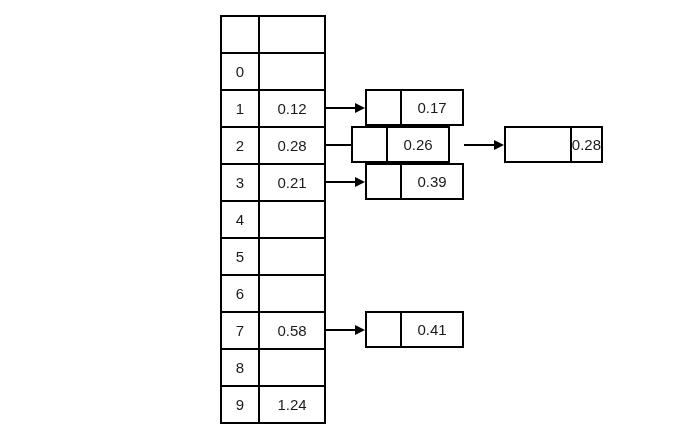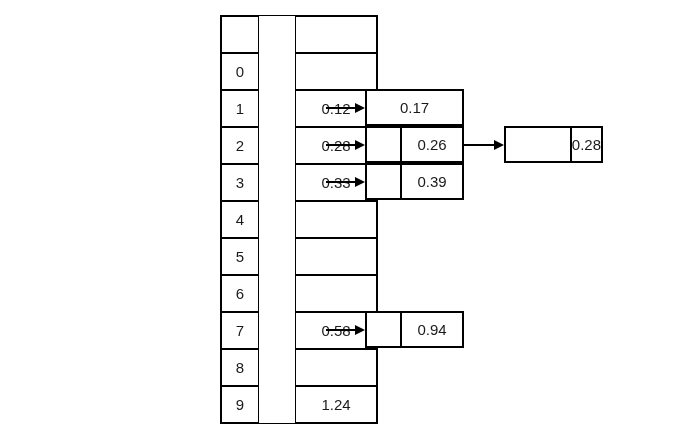--- a/index.html
+++ b/index.html
@@ -32,21 +32,21 @@
     border: 1px solid #000;
     height: 37px;
     display: flex;
     align-items: center;
     justify-content: center;
     font-size: 15px;
     color: #1a1a1a;
     background: #fff;
   }
   .ht-cell.idx { width: 38px; }
-  .ht-cell.val { width: 82px; margin-left: 36px; }
+  .ht-cell.val { width: 66px; }
   
   .node {
     position: absolute;
     box-sizing: border-box;
     width: 99px;
     height: 37px;
     border: 2px solid #000;
     display: flex;
     background: #fff;
   }
@@ -94,21 +94,21 @@
       <div class="ht-row">
         <div class="ht-cell idx">1</div>
         <div class="ht-cell val">0.12</div>
       </div>
       <div class="ht-row">
         <div class="ht-cell idx">2</div>
         <div class="ht-cell val">0.28</div>
       </div>
       <div class="ht-row">
         <div class="ht-cell idx">3</div>
-        <div class="ht-cell val">0.33</div>
+        <div class="ht-cell val">0.21</div>
       </div>
       <div class="ht-row">
         <div class="ht-cell idx">4</div>
         <div class="ht-cell val"></div>
       </div>
       <div class="ht-row">
         <div class="ht-cell idx">5</div>
         <div class="ht-cell val"></div>
       </div>
       <div class="ht-row">
@@ -124,42 +124,42 @@
         <div class="ht-cell val"></div>
       </div>
       <div class="ht-row">
         <div class="ht-cell idx">9</div>
         <div class="ht-cell val">1.24</div>
       </div>
     </div>
   <div id="chains-layer">
       <div class="arrow-line" style="left: 326px; top: 106.5px; width: 31px;"></div>
       <div class="arrow-head" style="left: 355px; top: 102.5px;"></div>
-      <div class="node" style="left: 365px; top: 89px; flex-direction: column;">
+      <div class="node" style="left: 365px; top: 89px;">
         <div class="ptr"></div>
         <div class="val">0.17</div>
       </div>
       <div class="arrow-line" style="left: 326px; top: 143.5px; width: 31px;"></div>
       <div class="arrow-head" style="left: 355px; top: 139.5px;"></div>
-      <div class="node" style="left: 365px; top: 126px;">
+      <div class="node" style="left: 351px; top: 126px;">
         <div class="ptr"></div>
         <div class="val">0.26</div>
       </div>
       <div class="arrow-line" style="left: 464px; top: 143.5px; width: 32px;"></div>
       <div class="arrow-head" style="left: 494px; top: 139.5px;"></div>
       <div class="node" style="left: 504px; top: 126px; padding-left: 41px;">
         <div class="ptr"></div>
         <div class="val">0.28</div>
       </div>
       <div class="arrow-line" style="left: 326px; top: 180.5px; width: 31px;"></div>
       <div class="arrow-head" style="left: 355px; top: 176.5px;"></div>
       <div class="node" style="left: 365px; top: 163px;">
         <div class="ptr"></div>
         <div class="val">0.39</div>
       </div>
       <div class="arrow-line" style="left: 326px; top: 328.5px; width: 31px;"></div>
       <div class="arrow-head" style="left: 355px; top: 324.5px;"></div>
       <div class="node" style="left: 365px; top: 311px;">
         <div class="ptr"></div>
-        <div class="val">0.94</div>
+        <div class="val">0.41</div>
       </div>
     </div>
 </div>
 
 </body></html>

